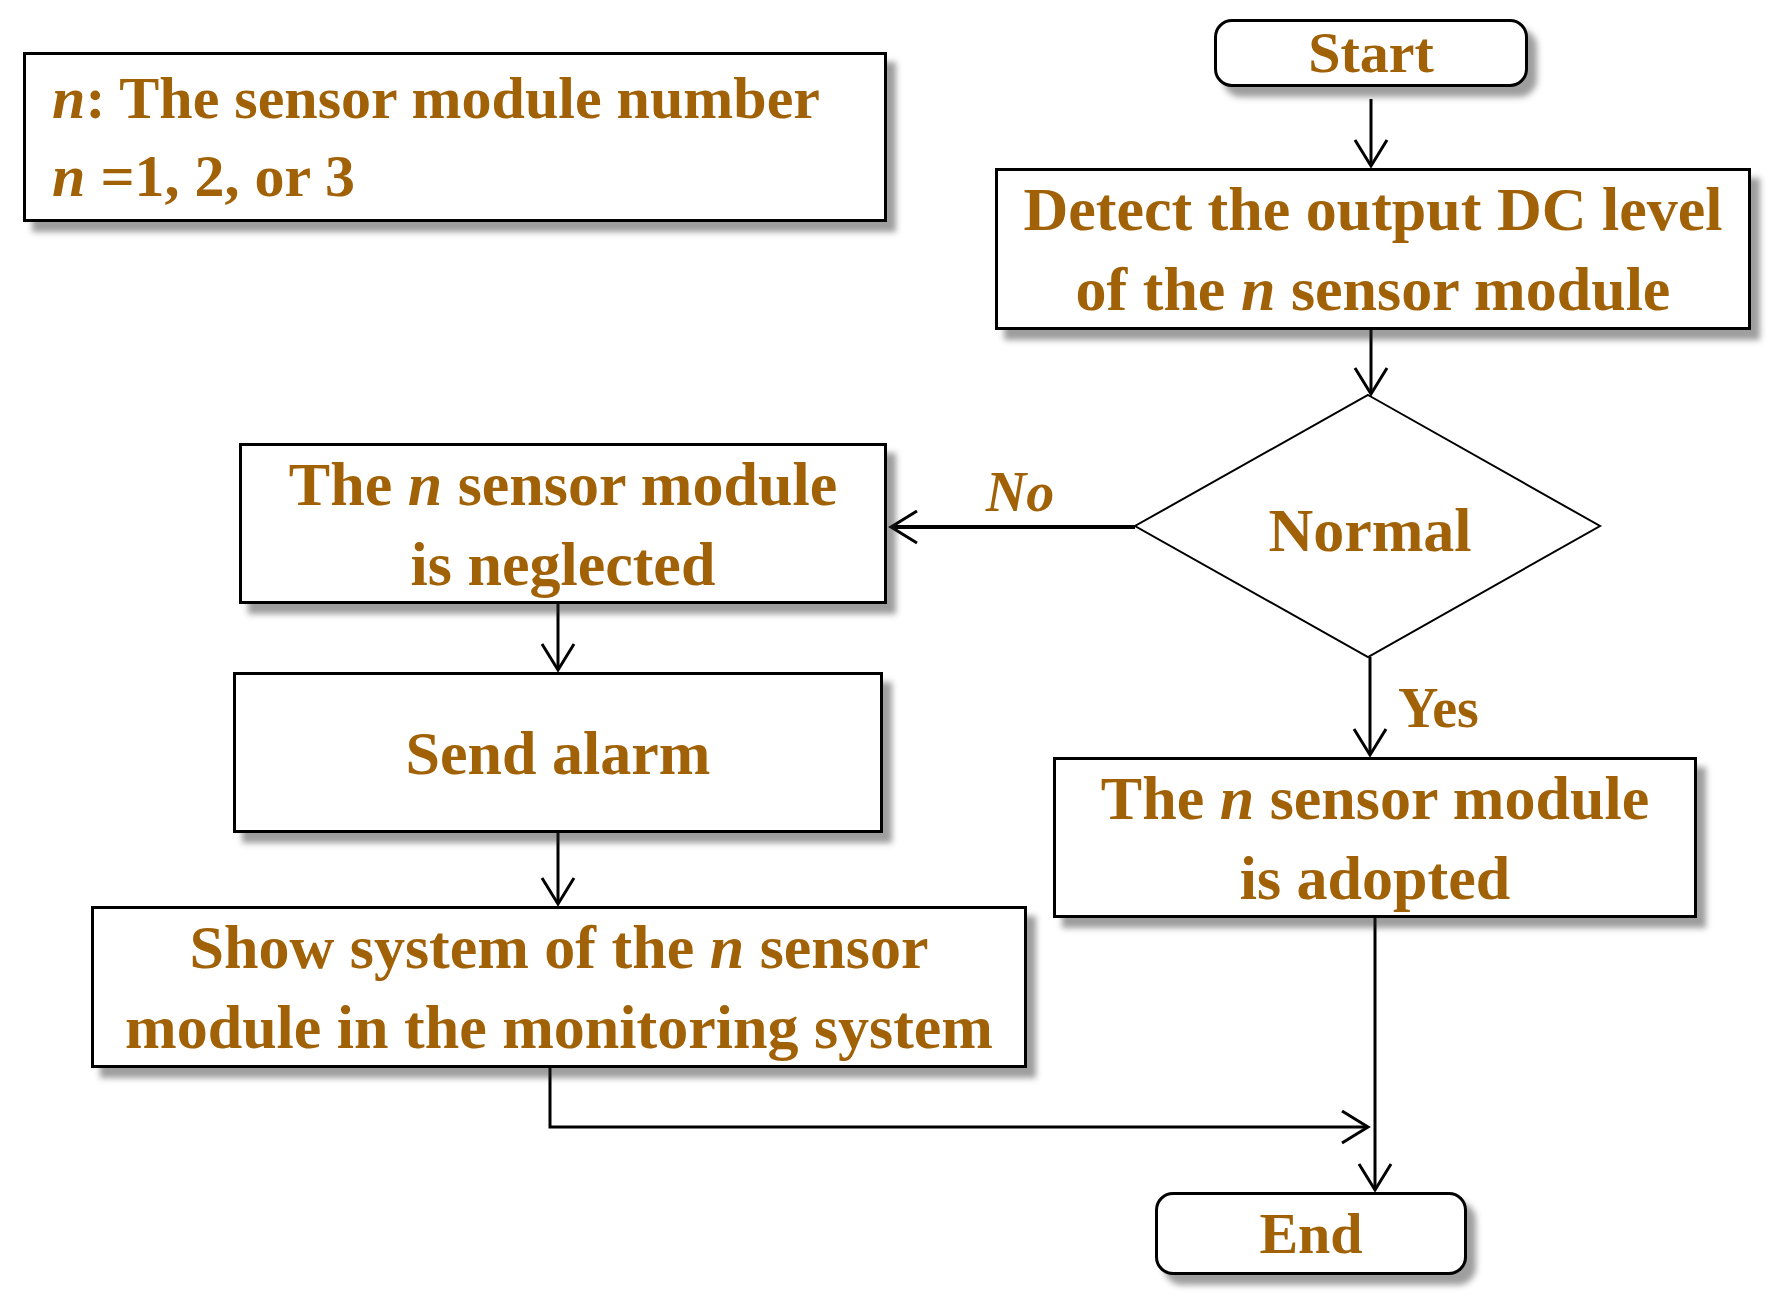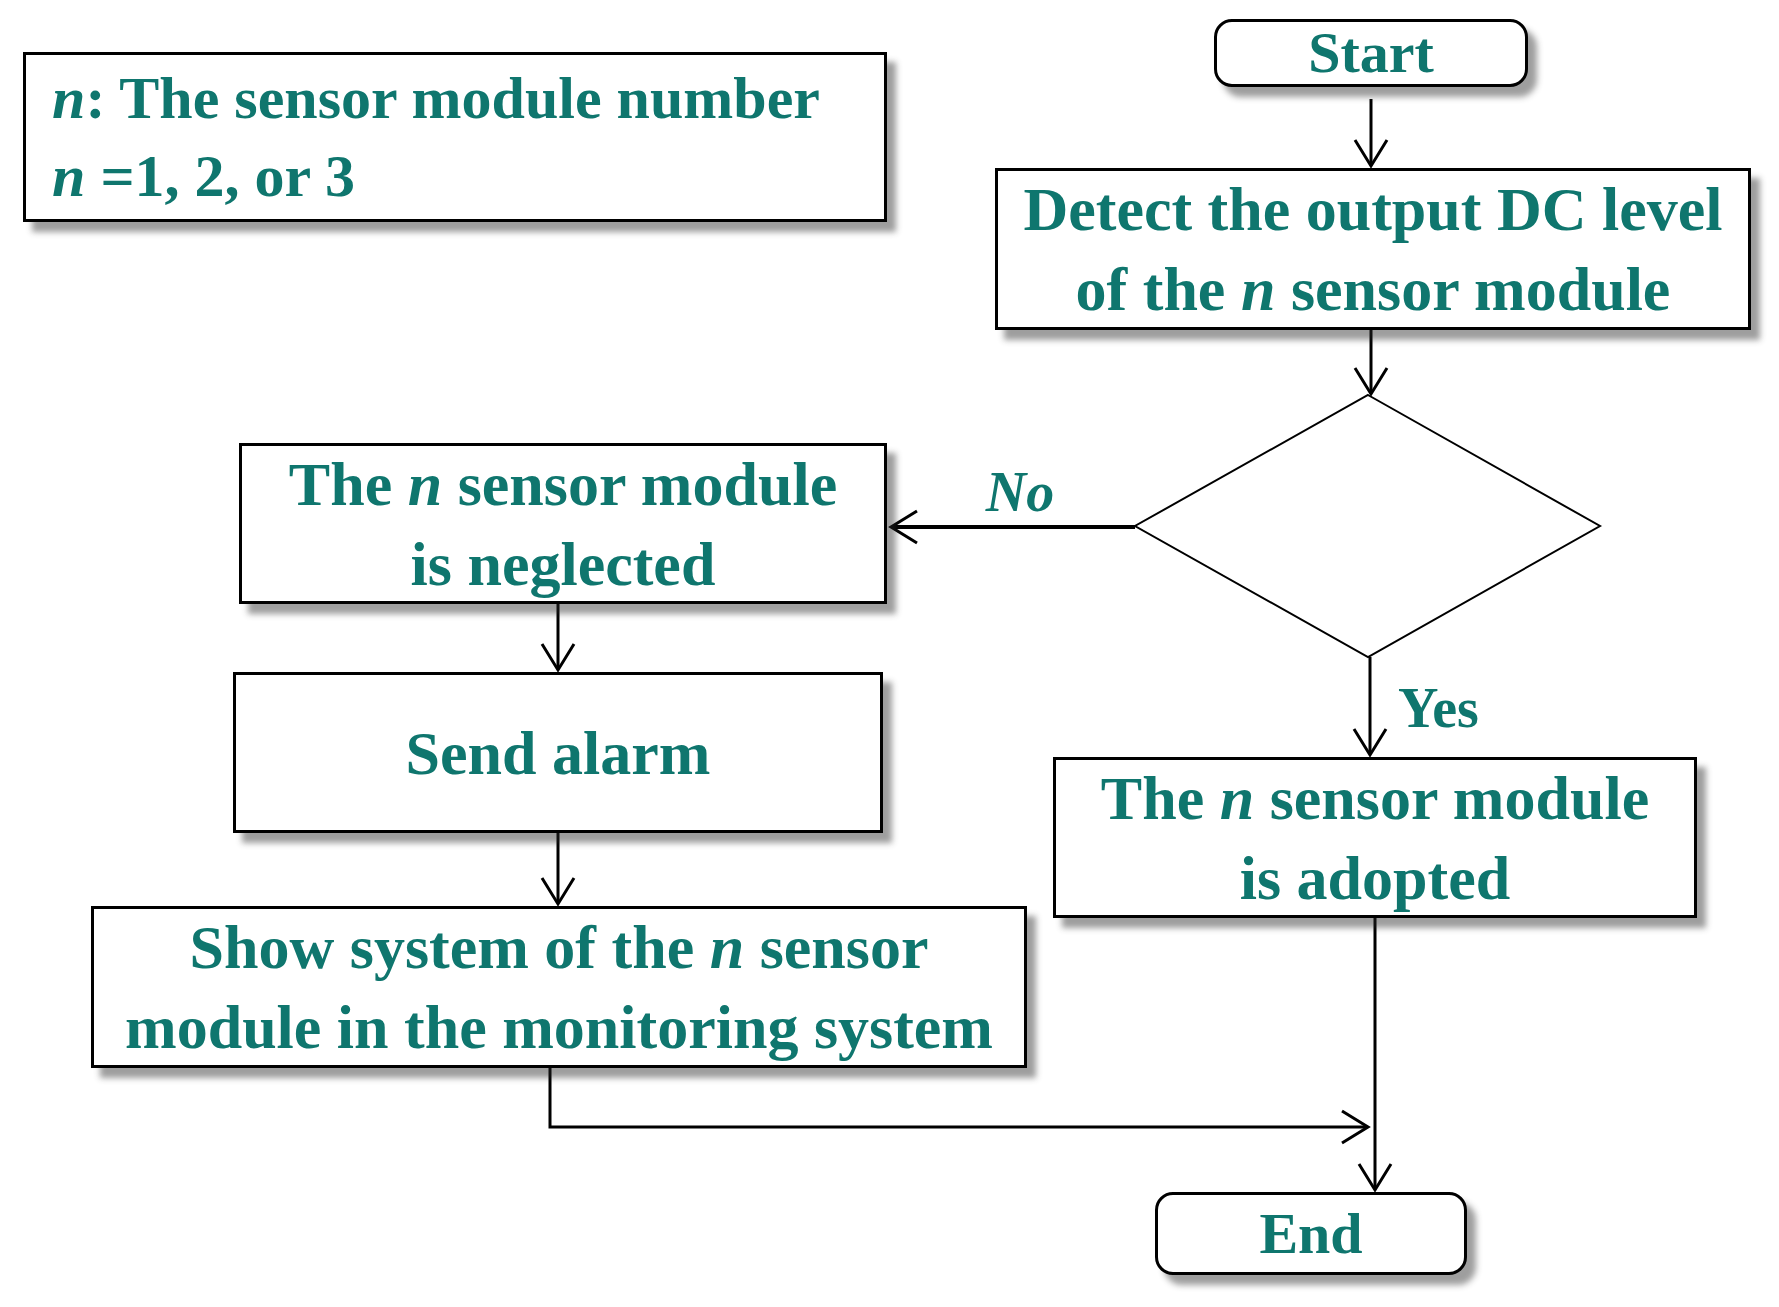--- a/index.html
+++ b/index.html
@@ -3,21 +3,21 @@
 <meta charset="utf-8">
 <style>
   html,body{margin:0;padding:0;background:#ffffff;}
   .canvas{
     position:relative;
     width:1779px;
     height:1307px;
     background:#ffffff;
     font-family:"Liberation Serif","DejaVu Serif",serif;
     font-weight:bold;
-    color:#0f766e;
+    color:#a16207;
     overflow:hidden;
   }
   .wires{position:absolute;left:0;top:0;width:1779px;height:1307px;}
   .node{
     position:absolute;
     background:#ffffff;
     border:3px solid #000;
     box-sizing:border-box;
     display:flex;
     flex-direction:column;
@@ -92,20 +92,21 @@
   <div class="node terminator" style="left:1214px;top:19px;width:314px;height:68px;">
     <div class="ln" style="font-size:58px;line-height:60px;">Start</div>
   </div>
 
   <div class="node" style="left:995px;top:168px;width:756px;height:162px;">
     <div class="ln">Detect the output DC level</div>
     <div class="ln"><span>of the </span><i>n</i><span> sensor module</span></div>
   </div>
 
   <div class="decision-label">
+    <div class="ln">Normal</div>
   </div>
 
   <div class="edge-label" style="left:955px;top:462px;width:130px;text-align:center;font-style:italic;">No</div>
   <div class="edge-label" style="left:1398px;top:678px;width:100px;text-align:left;">Yes</div>
 
   <div class="node" style="left:239px;top:443px;width:648px;height:161px;">
     <div class="ln"><span>The </span><i>n</i><span> sensor module</span></div>
     <div class="ln">is neglected</div>
   </div>
 

